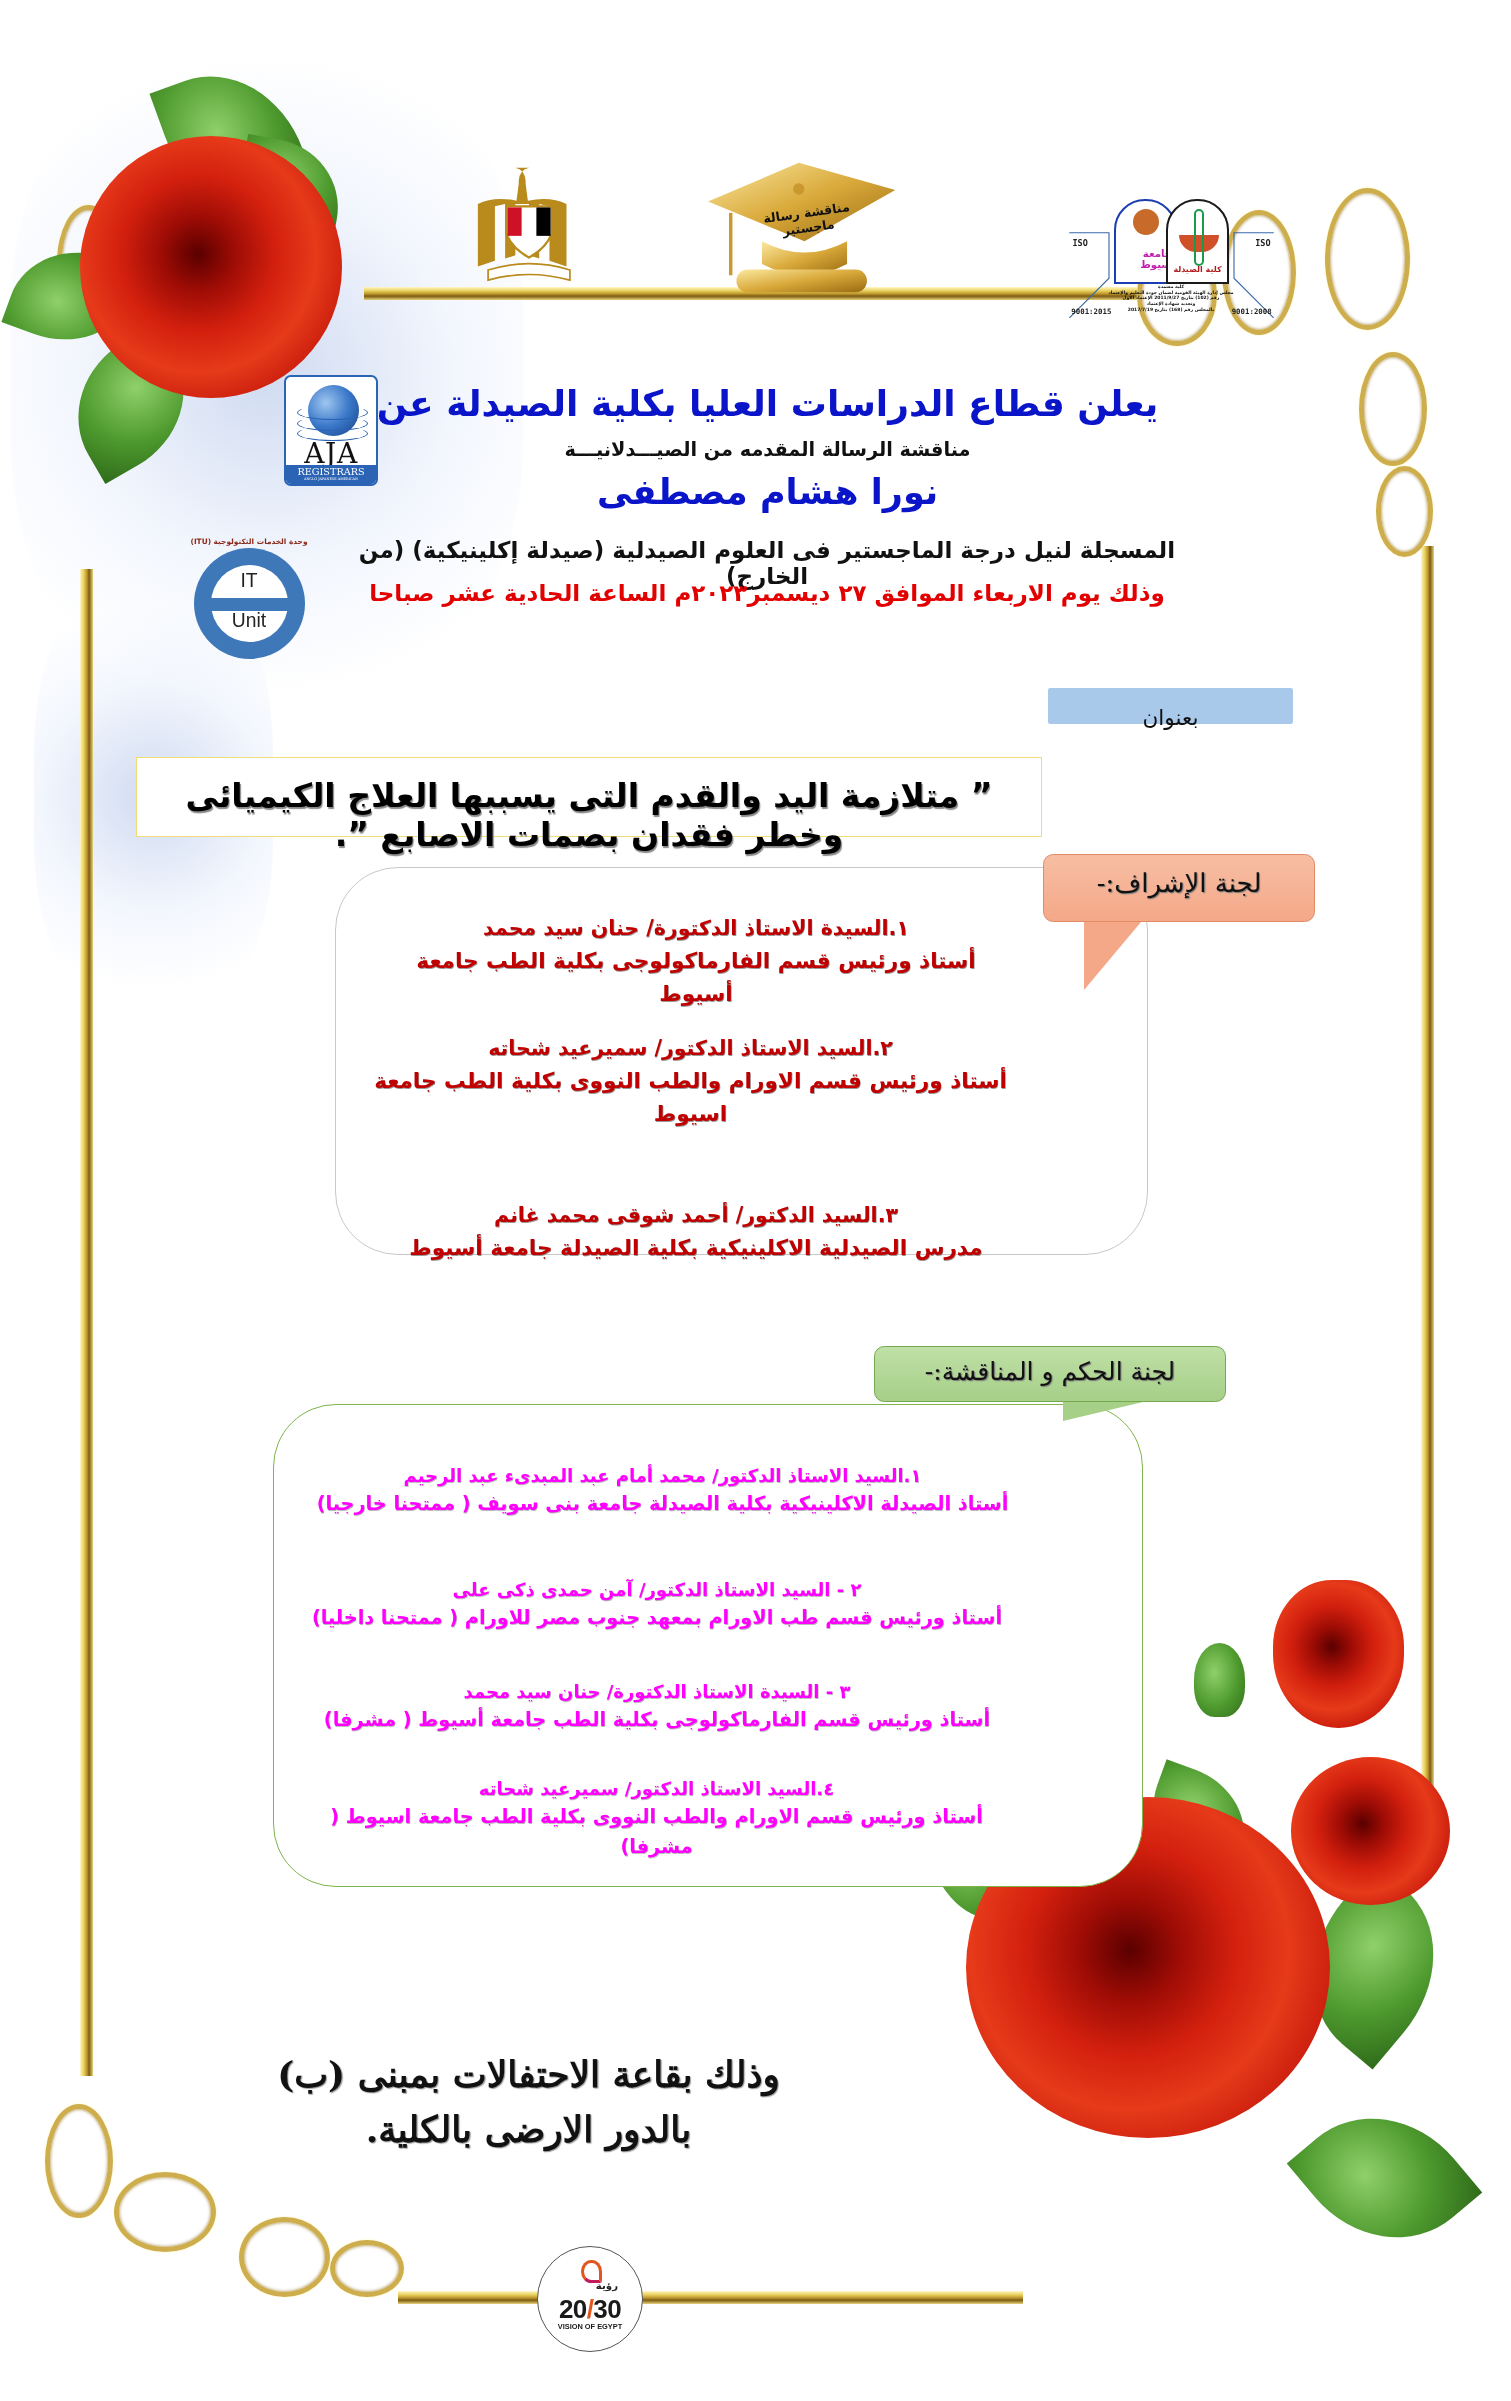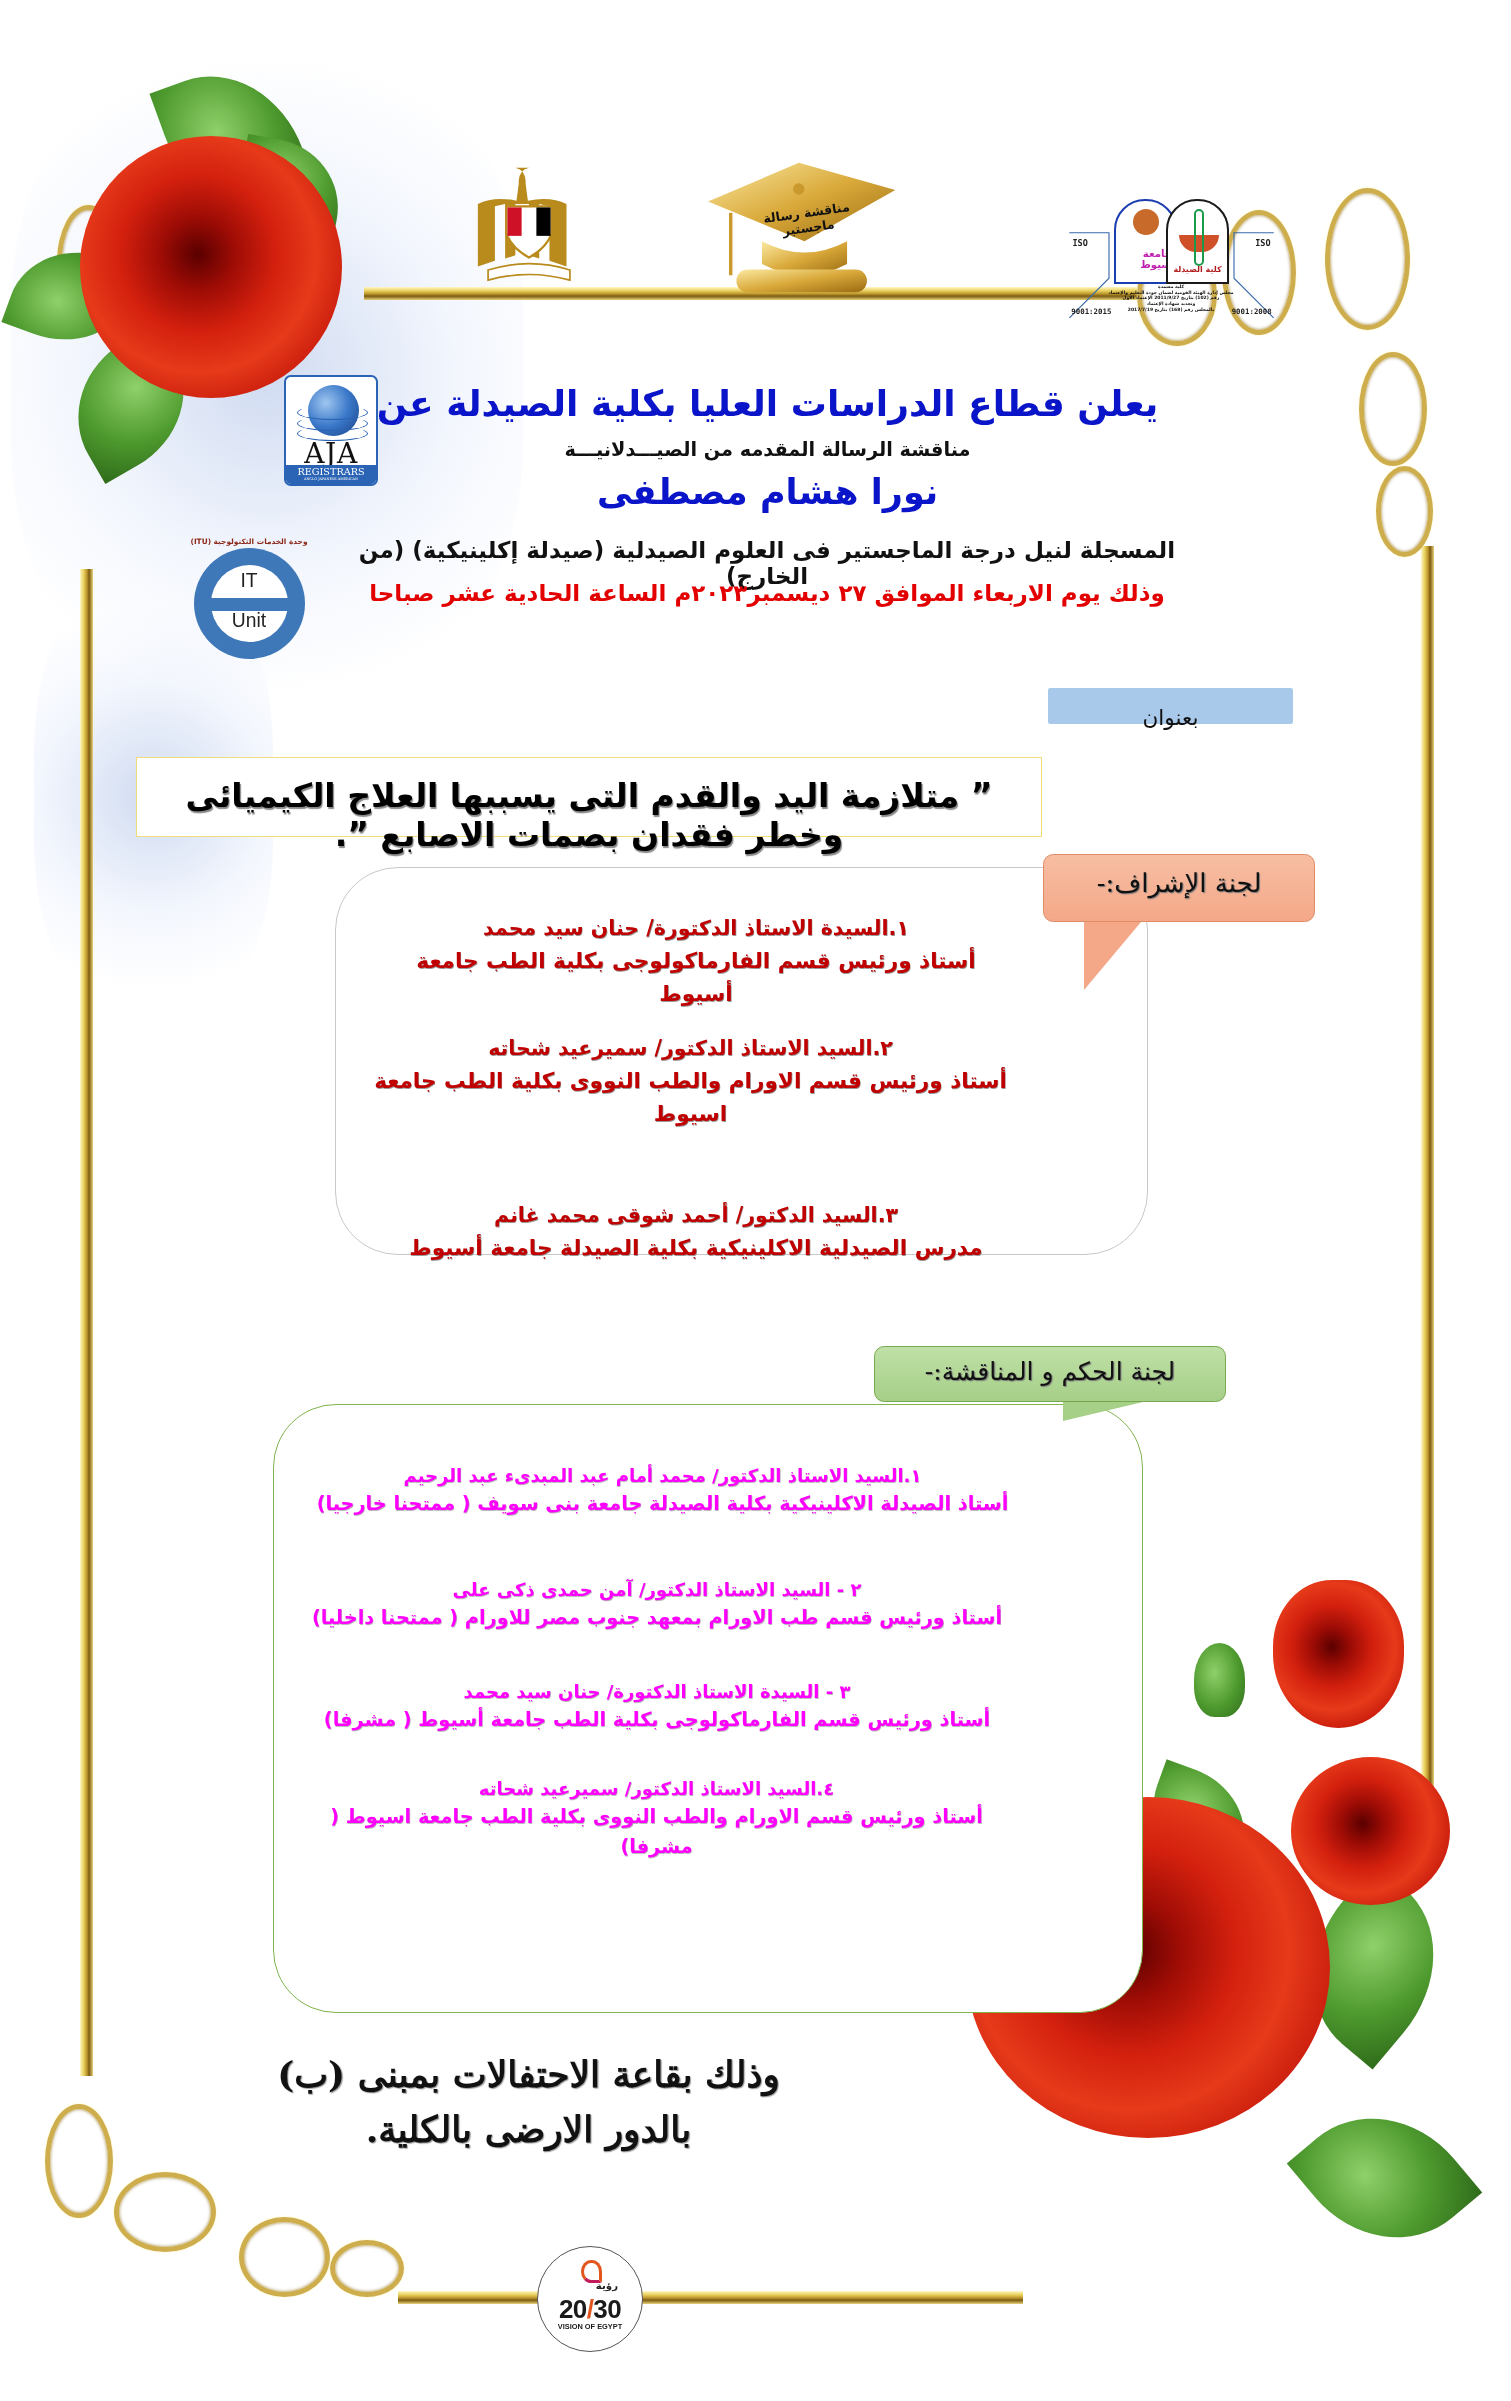--- a/index.html
+++ b/index.html
@@ -62,21 +62,21 @@
   .datetime { position: absolute; left: 318px; top: 580px; width: 898px; font-weight: bold; font-size: 23px; color: #e30000; }
 
   .title-label-box { position: absolute; left: 1048px; top: 688px; width: 245px; height: 36px; background: #a9c9ea; border-radius: 2.3px; }
   .title-label { position: absolute; left: 0; right: 0; top: 4.5px; font-weight: normal; font-size: 21.6px; color: #111; margin-top: 12px; }
 
   .thesis-box { position: absolute; left: 136px; top: 757px; width: 906px; height: 80px; border: 1.7px solid #f1dc7a; background: #fff; text-decoration: underline; }
   .thesis-title { position: absolute; left: 0; right: 0; top: 18px; font-weight: bold; font-size: 33px; color: #000; text-shadow: 1.1px 1.7px 1.1px #888; }
 
   .committee-box { position: absolute; background: #fff; border-radius: 63px; }
   .sup-box { left: 335px; top: 867px; width: 813px; height: 388px; border: 1.1px solid #c8c8c8; }
-  .exam-box { left: 273px; top: 1404px; width: 870px; height: 609px; border: 1.1px solid #7fb34c; }
+  .exam-box { left: 273px; top: 1404px; width: 870px; height: 483px; border: 1.1px solid #7fb34c; }
 
   .bubble { position: absolute; border-radius: 10.2px; }
   .bubble .tail { position: absolute; width: 0; height: 0; }
   .sup-bubble { left: 1043px; top: 854px; width: 272px; height: 68px; background: linear-gradient(180deg, #f7bea3 0%, #f4a888 100%); border: 1.1px solid #e08a66; }
   .sup-bubble .tail { left: 40px; top: 67px; border-left: 0 solid transparent; border-right: 57px solid transparent; border-top: 68px solid #f4a888; }
   .exam-bubble { left: 874px; top: 1346px; width: 352px; height: 56px; background: linear-gradient(180deg, #bfe0a6 0%, #a6cf88 100%); border: 1.1px solid #76a84e; }
   .exam-bubble .tail { left: 188px; top: 55px; border-left: 0 solid transparent; border-right: 80px solid transparent; border-top: 19.3px solid #a6cf88; }
   .bubble-label { position: absolute; left: 0; right: 0; top: 12.5px; font-family: "DejaVu Serif", serif; font-size: 26px; color: #111; text-shadow: 1.1px 1.1px 1.1px #777; }
   .exam-bubble .bubble-label { top: 10.2px; font-size: 25px; }
 

